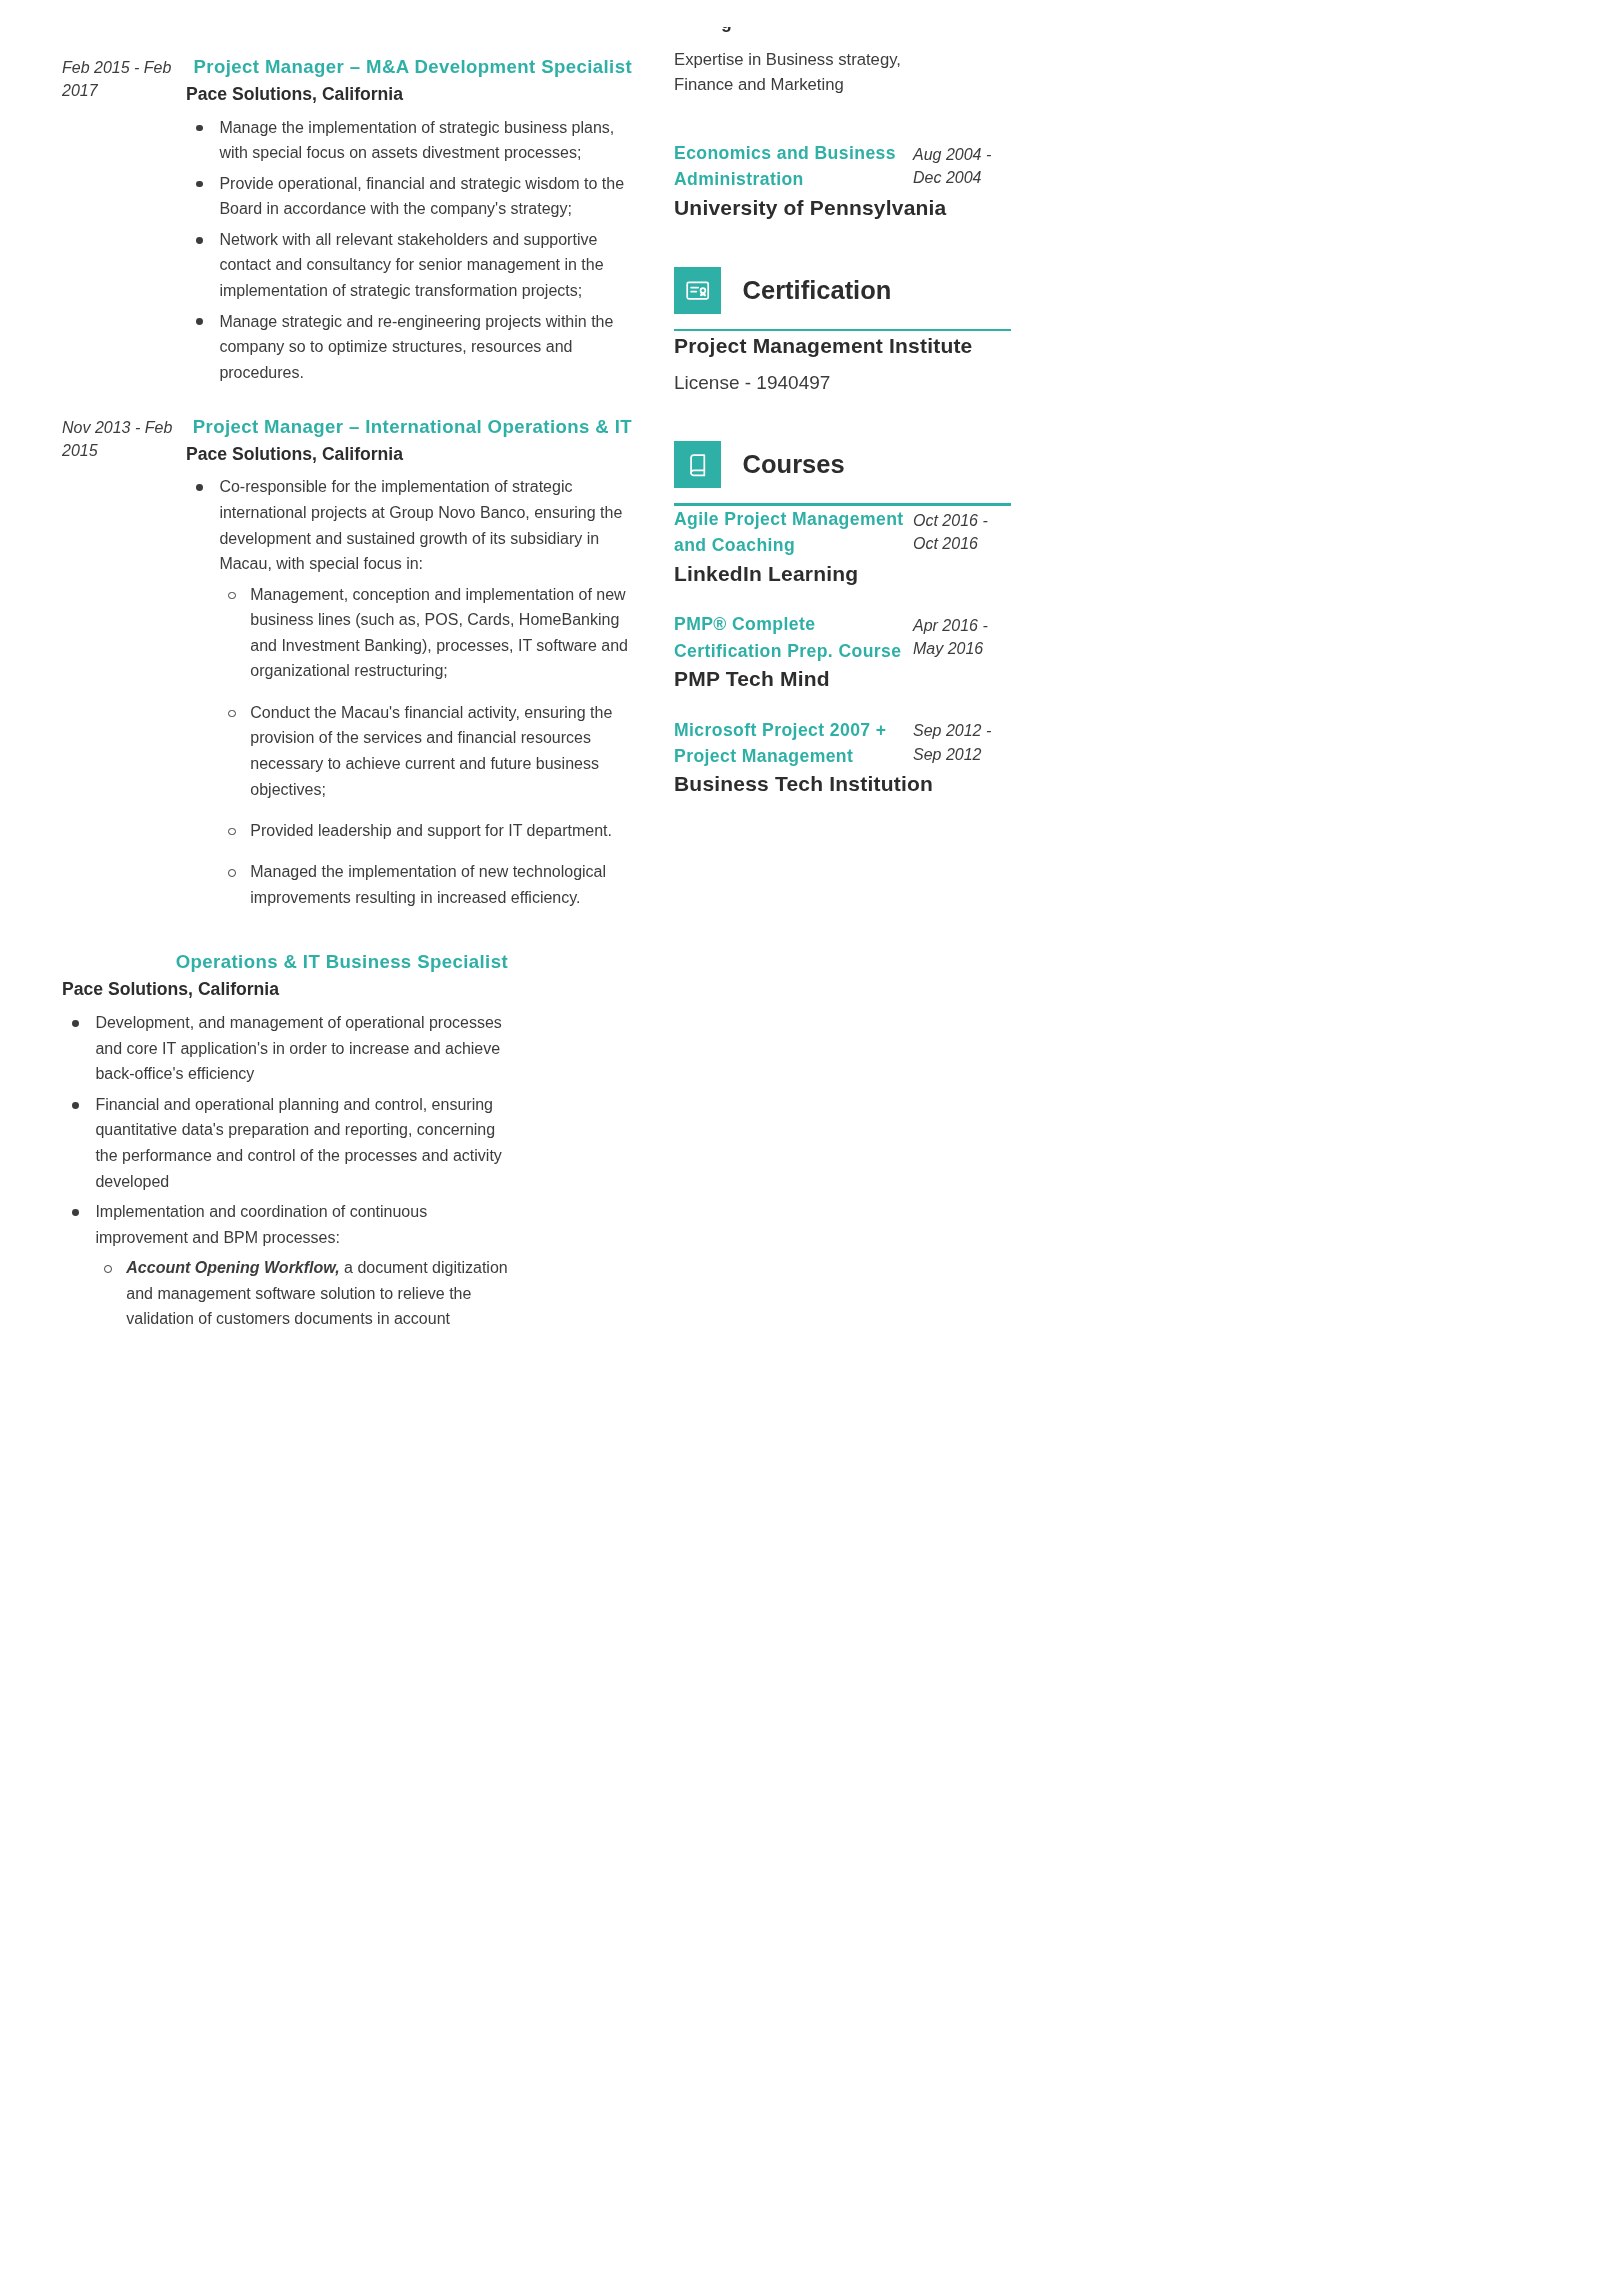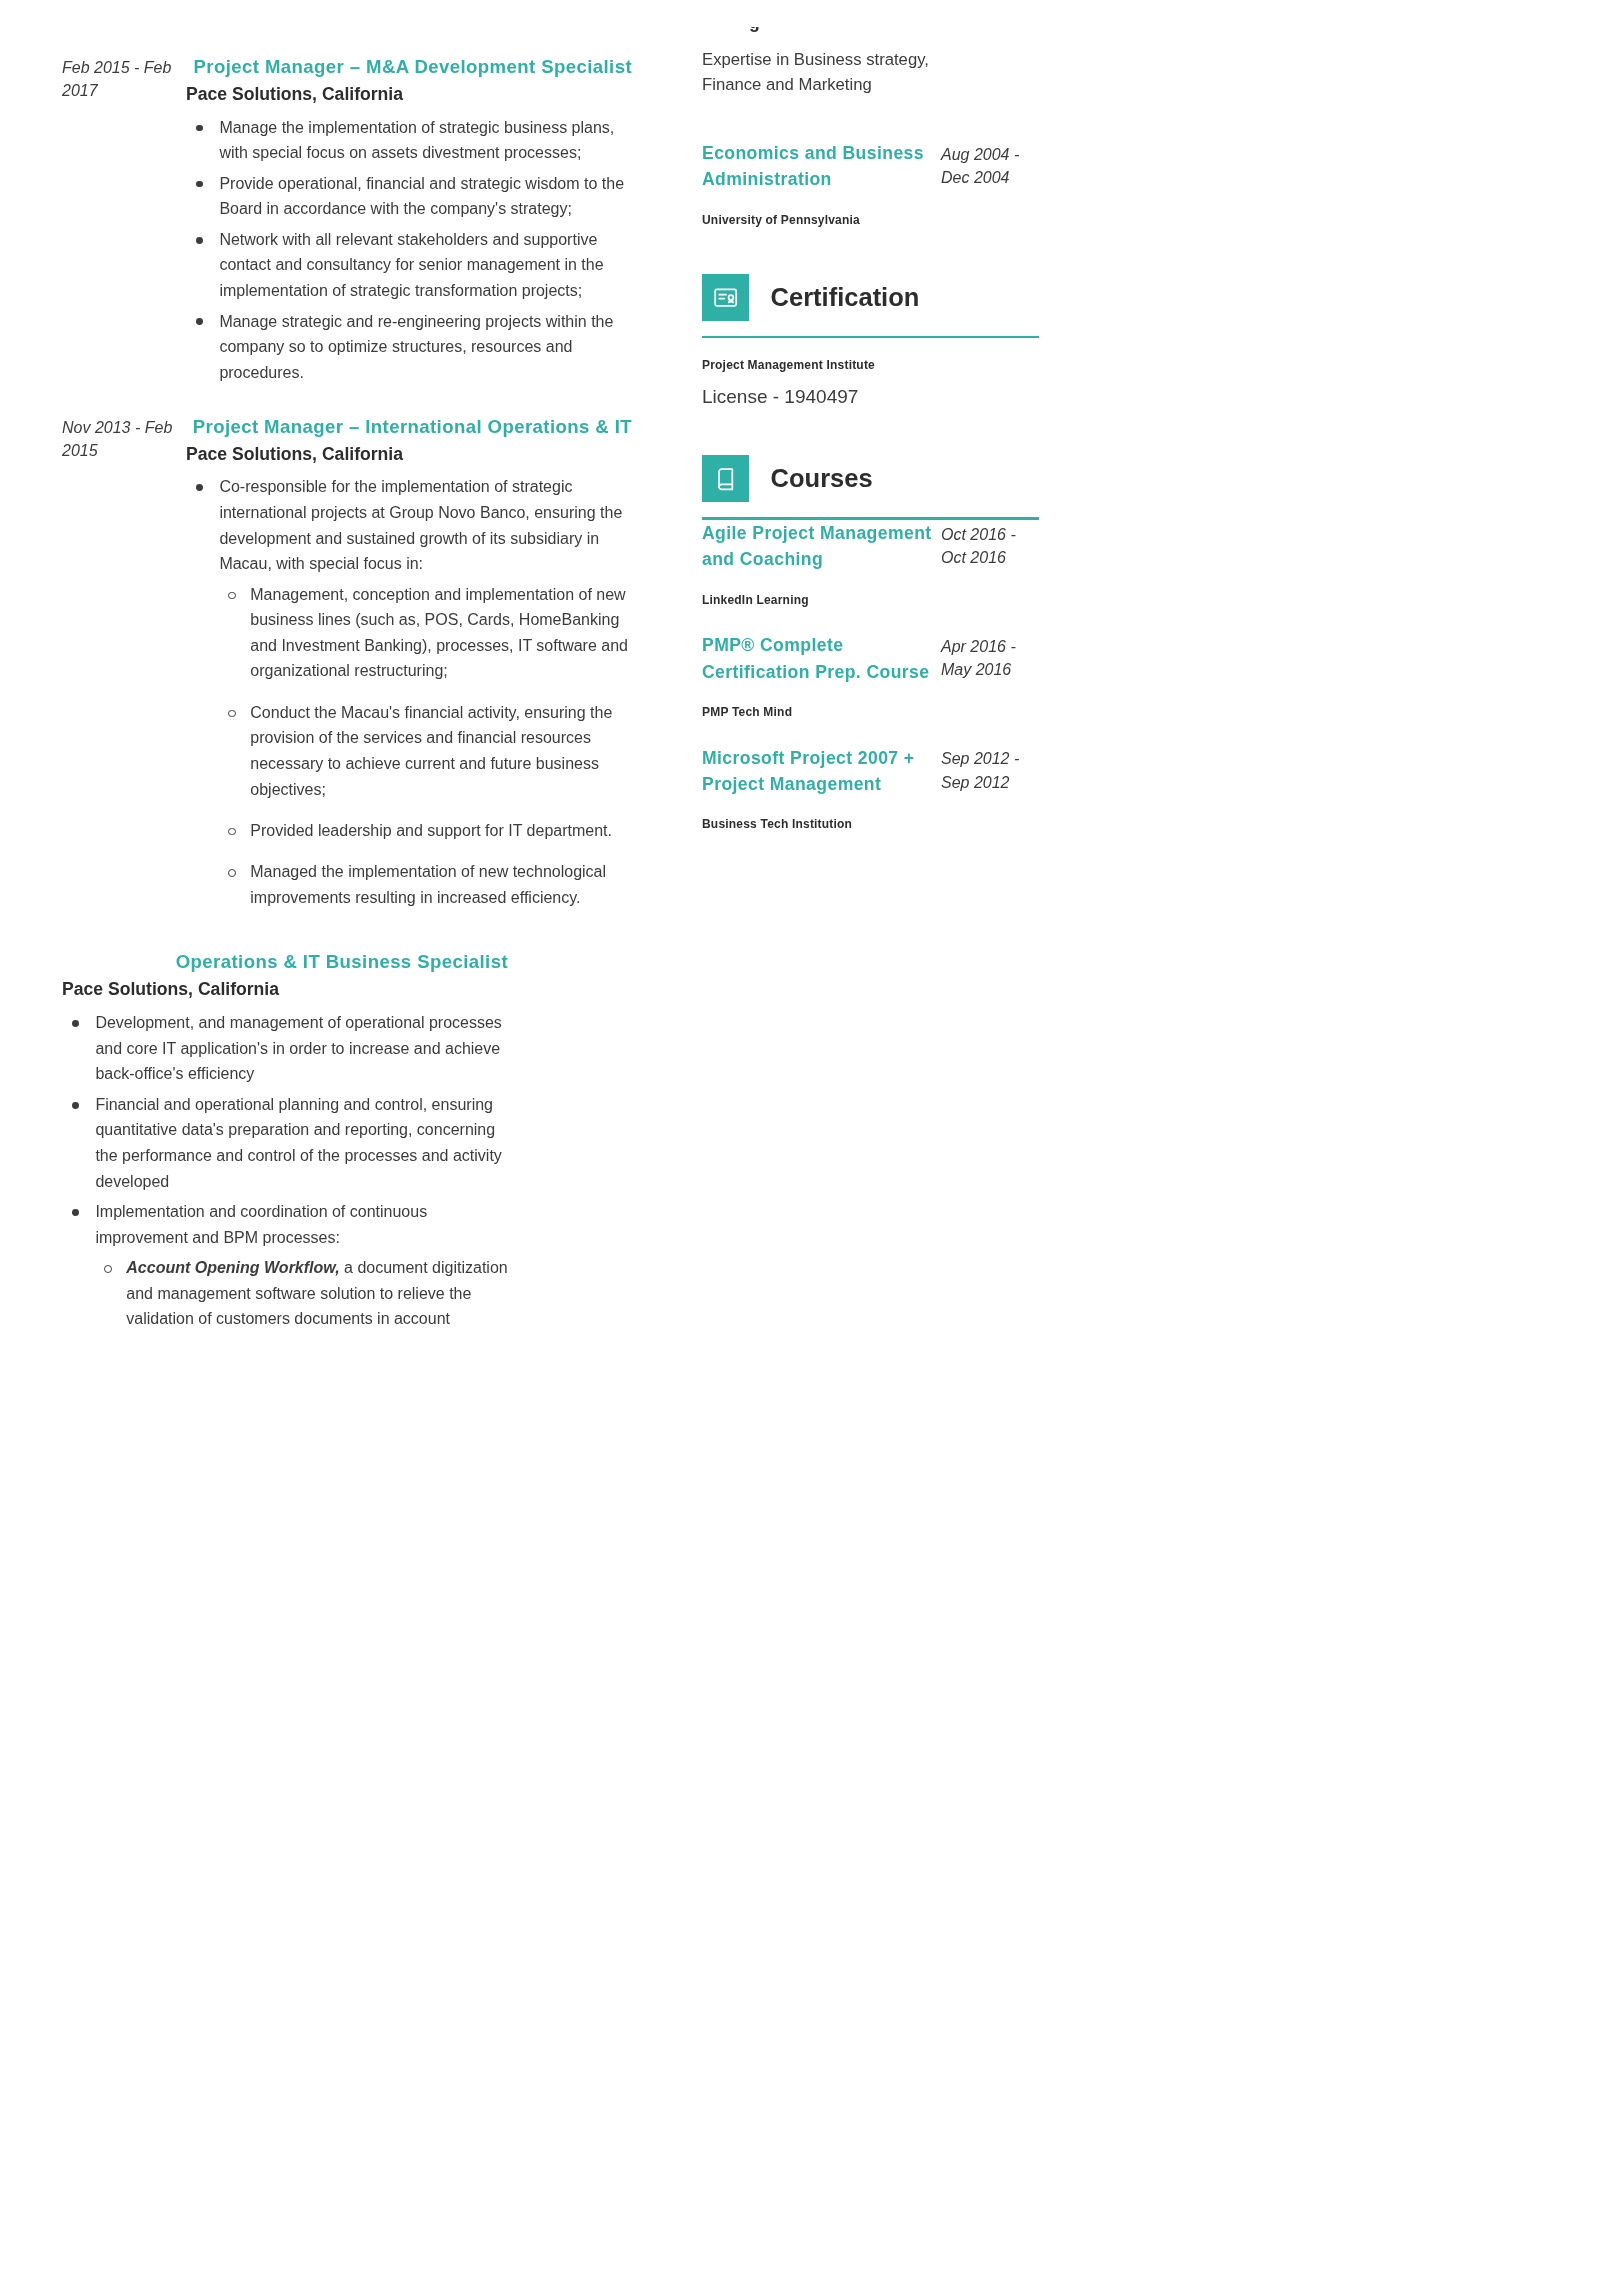--- a/index.html
+++ b/index.html
@@ -15,29 +15,29 @@
   .xp-body{flex:1;max-width:446px;}
   .xp-title{color:var(--accent);font-weight:700;font-size:18.6px;line-height:1.4;margin:0 0 3.9px;letter-spacing:0.4px;text-align:right;}
   .xp-company{font-weight:700;font-size:17.6px;color:var(--dark);margin:0 0 9.8px;}
   .bullet{display:flex;font-size:16px;line-height:1.6;margin-bottom:4.9px;}
   .bullet .dot{flex:0 0 6.9px;width:6.9px;height:6.9px;border-radius:50%;background:var(--text);margin:9.8px 16.7px 0 9.8px;}
   .bullet.l2{margin-left:32px;margin-bottom:15.7px;}
   .bullet.l2 .dot{background:transparent;border:1.5px solid var(--text);width:7.8px;height:7.8px;flex-basis:7.8px;margin-right:14.7px;}
   .bullet .bi{font-weight:700;font-style:italic;}
 
   
-  .col-right{position:absolute;left:702px;top:27.4px;width:337px;}
+  .col-right{position:absolute;left:674px;top:27.4px;width:337px;}
   .cutoff{height:11.8px;overflow:hidden;margin:0 0 7.8px;padding-left:47px;}
   .cutoff span{display:block;margin-top:-15.7px;font-size:17.6px;font-weight:700;color:var(--dark);}
   .edu-note{font-size:16.7px;line-height:1.5;margin:0 0 43px;max-width:267px;}
   .entry{margin-bottom:25.5px;}
   .entry-head{display:flex;}
   .entry-title{color:var(--accent);font-weight:700;font-size:17.6px;line-height:1.5;margin:0;flex:1;padding-right:5.9px;letter-spacing:0.4px;}
   .entry-date{flex:0 0 98px;font-style:italic;font-size:16px;line-height:1.45;color:var(--text);padding-top:2.9px;}
-  .entry-org{font-weight:700;font-size:12px;color:var(--dark);margin-top:20px;letter-spacing:0.2px;}
+  .entry-org{font-weight:700;font-size:21px;color:var(--dark);margin-top:3px;letter-spacing:0.2px;}
   .entry-extra{font-size:19px;margin-top:14px;}
   .edu-entry{margin-bottom:5.9px;}
 
   .sec{margin:47px 0 25.5px;}
   .sec-row{display:flex;align-items:center;gap:21.6px;}
   .sec-icon{width:47px;height:47px;background:var(--accent);display:flex;align-items:center;justify-content:center;flex:0 0 47px;}
   .sec-icon svg{width:27.4px;height:27.4px;display:block;}
   .sec-title{font-size:25.5px;font-weight:600;color:var(--dark);margin:0;}
   .sec-line{height:2.9px;background:var(--accent);margin-top:14.7px;}
 </style>

